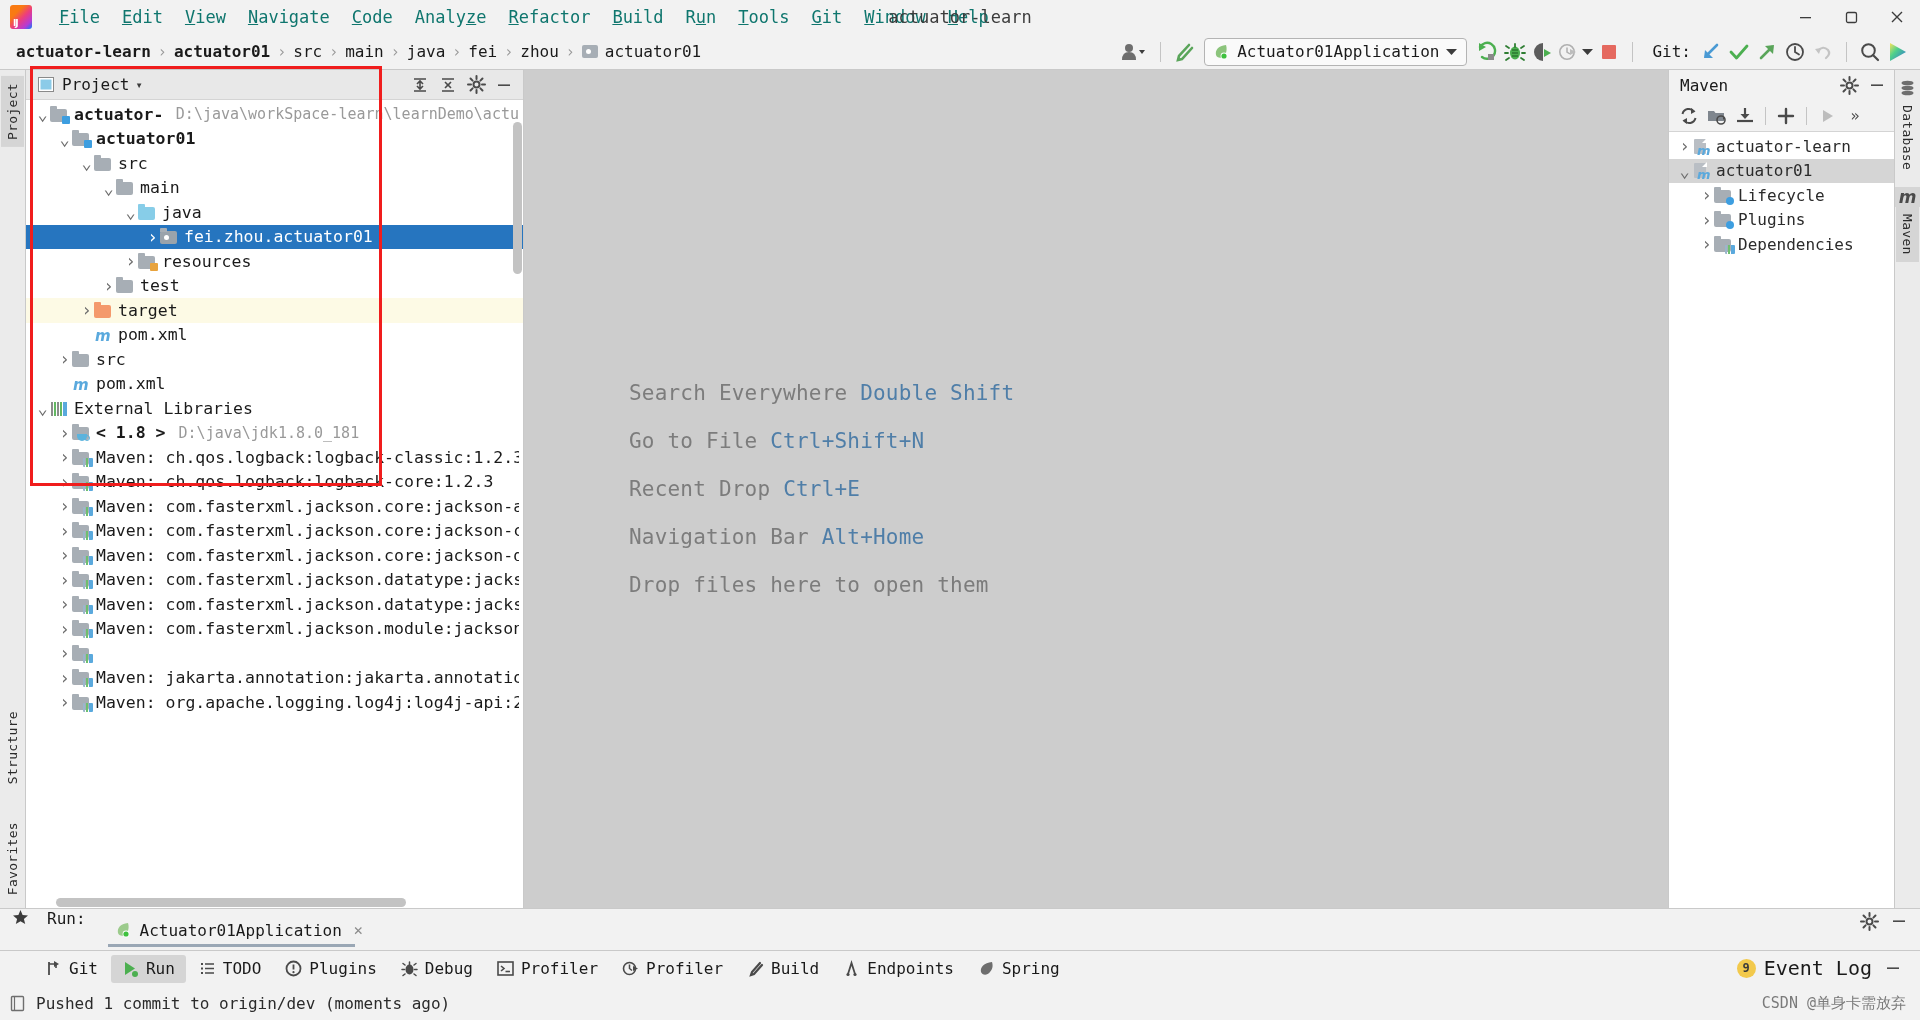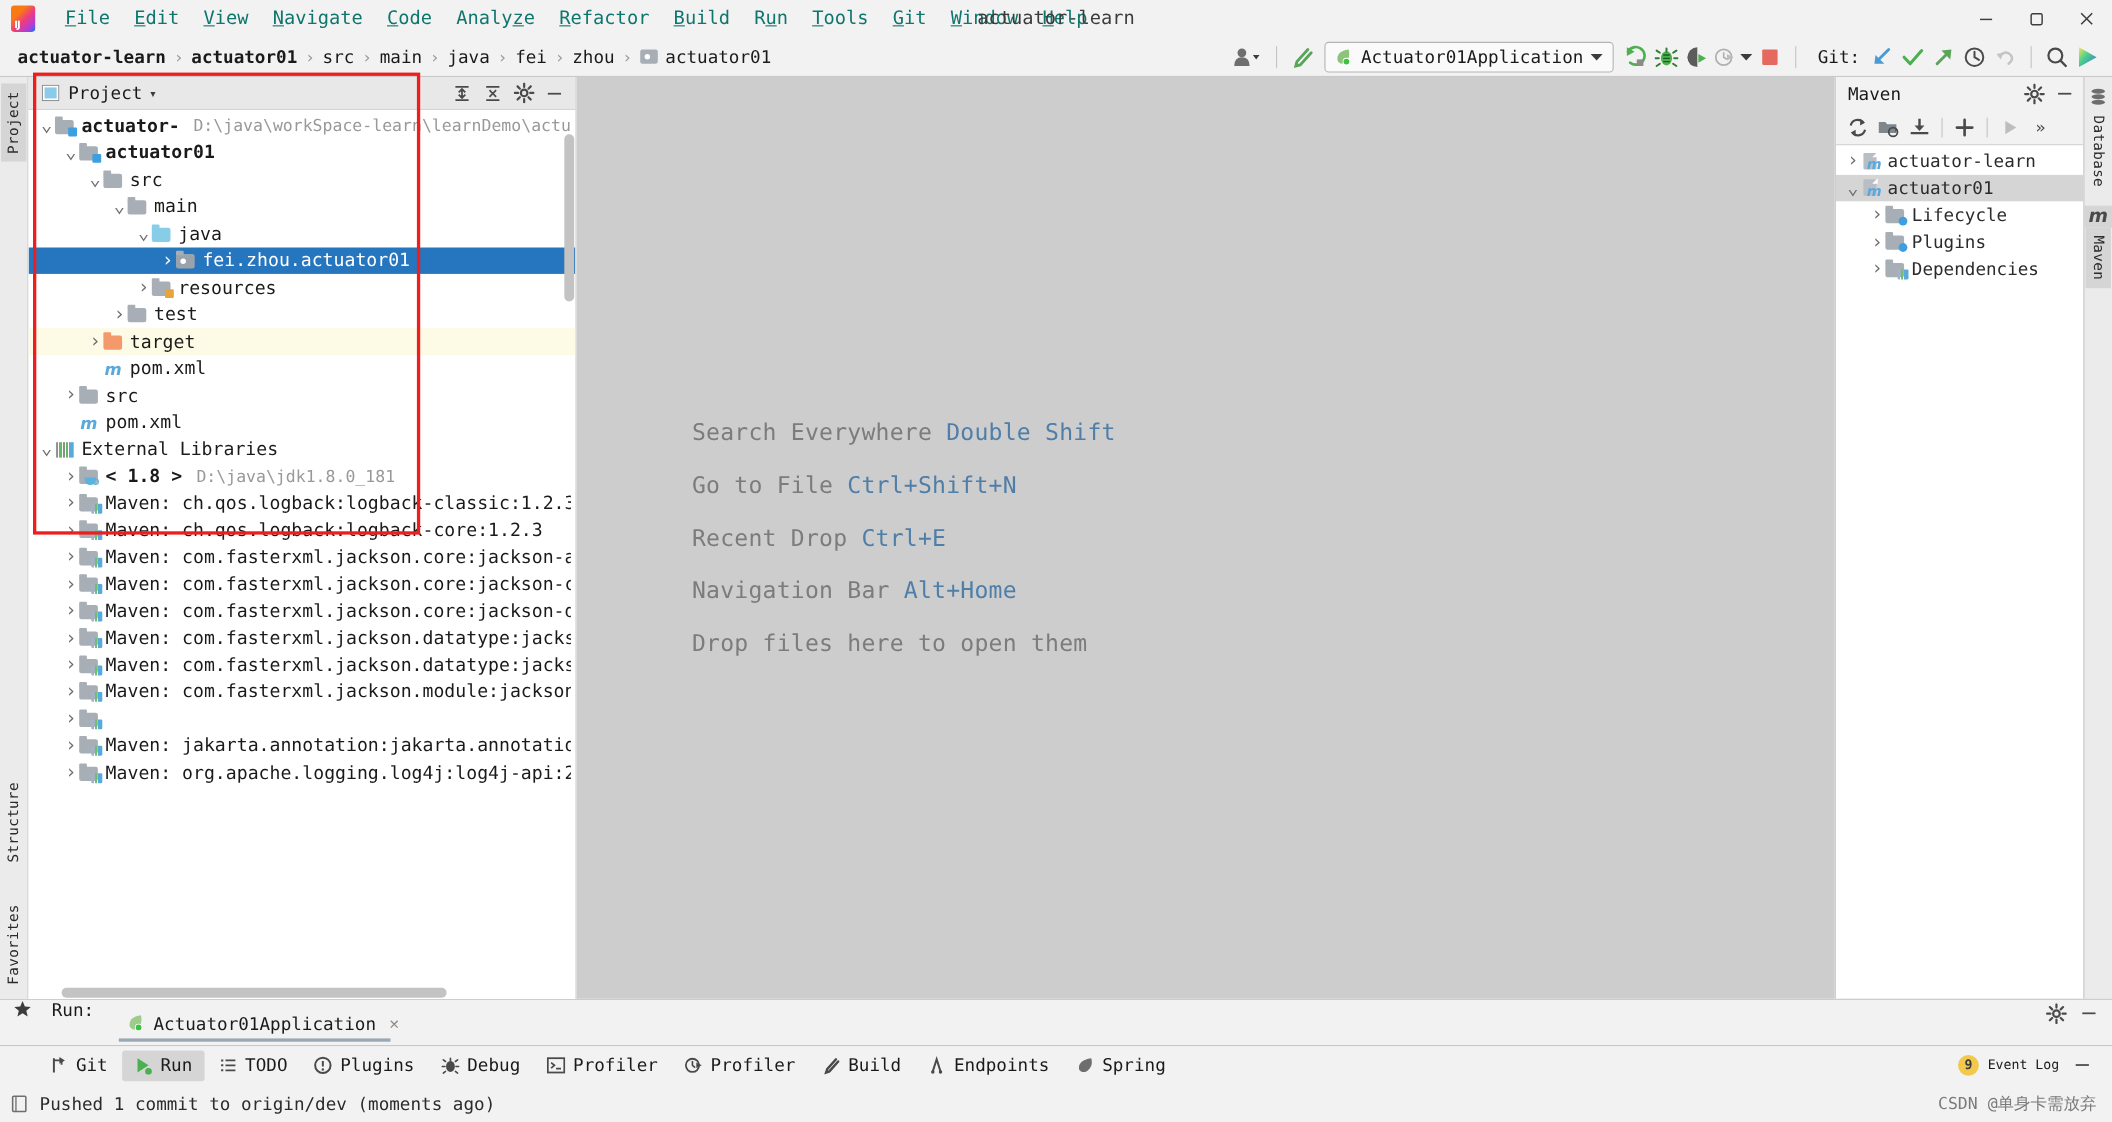--- a/index.html
+++ b/index.html
@@ -966,21 +966,21 @@
       <path d="M4.5 1.5 L4.5 15.5" stroke="#6e6e6e" stroke-width="1.2"></path>
     </svg>
     <span>Pushed 1 commit to origin/dev (moments ago)</span>
     <div class="status-right">
       <span>CSDN @单身卡需放弃</span>
     </div>
   </div>
 
   <div style="position:absolute; right:14px; bottom:40px; display:flex; align-items:center; gap:8px;">
     <div class="ev-badge">9</div>
-    <span style="font-size:12px;color:#1a1a1a;">Event Log</span>
+    <span style="font-size:20px;color:#1a1a1a;">Event Log</span>
     <div class="pa-btn">
       <svg width="18" height="18" viewBox="0 0 18 18">
           <rect x="3" y="8.4" width="12" height="1.6" fill="#4a4a4a"></rect>
         </svg>
     </div>
   </div>
 
 </div>
 
 </body></html>

